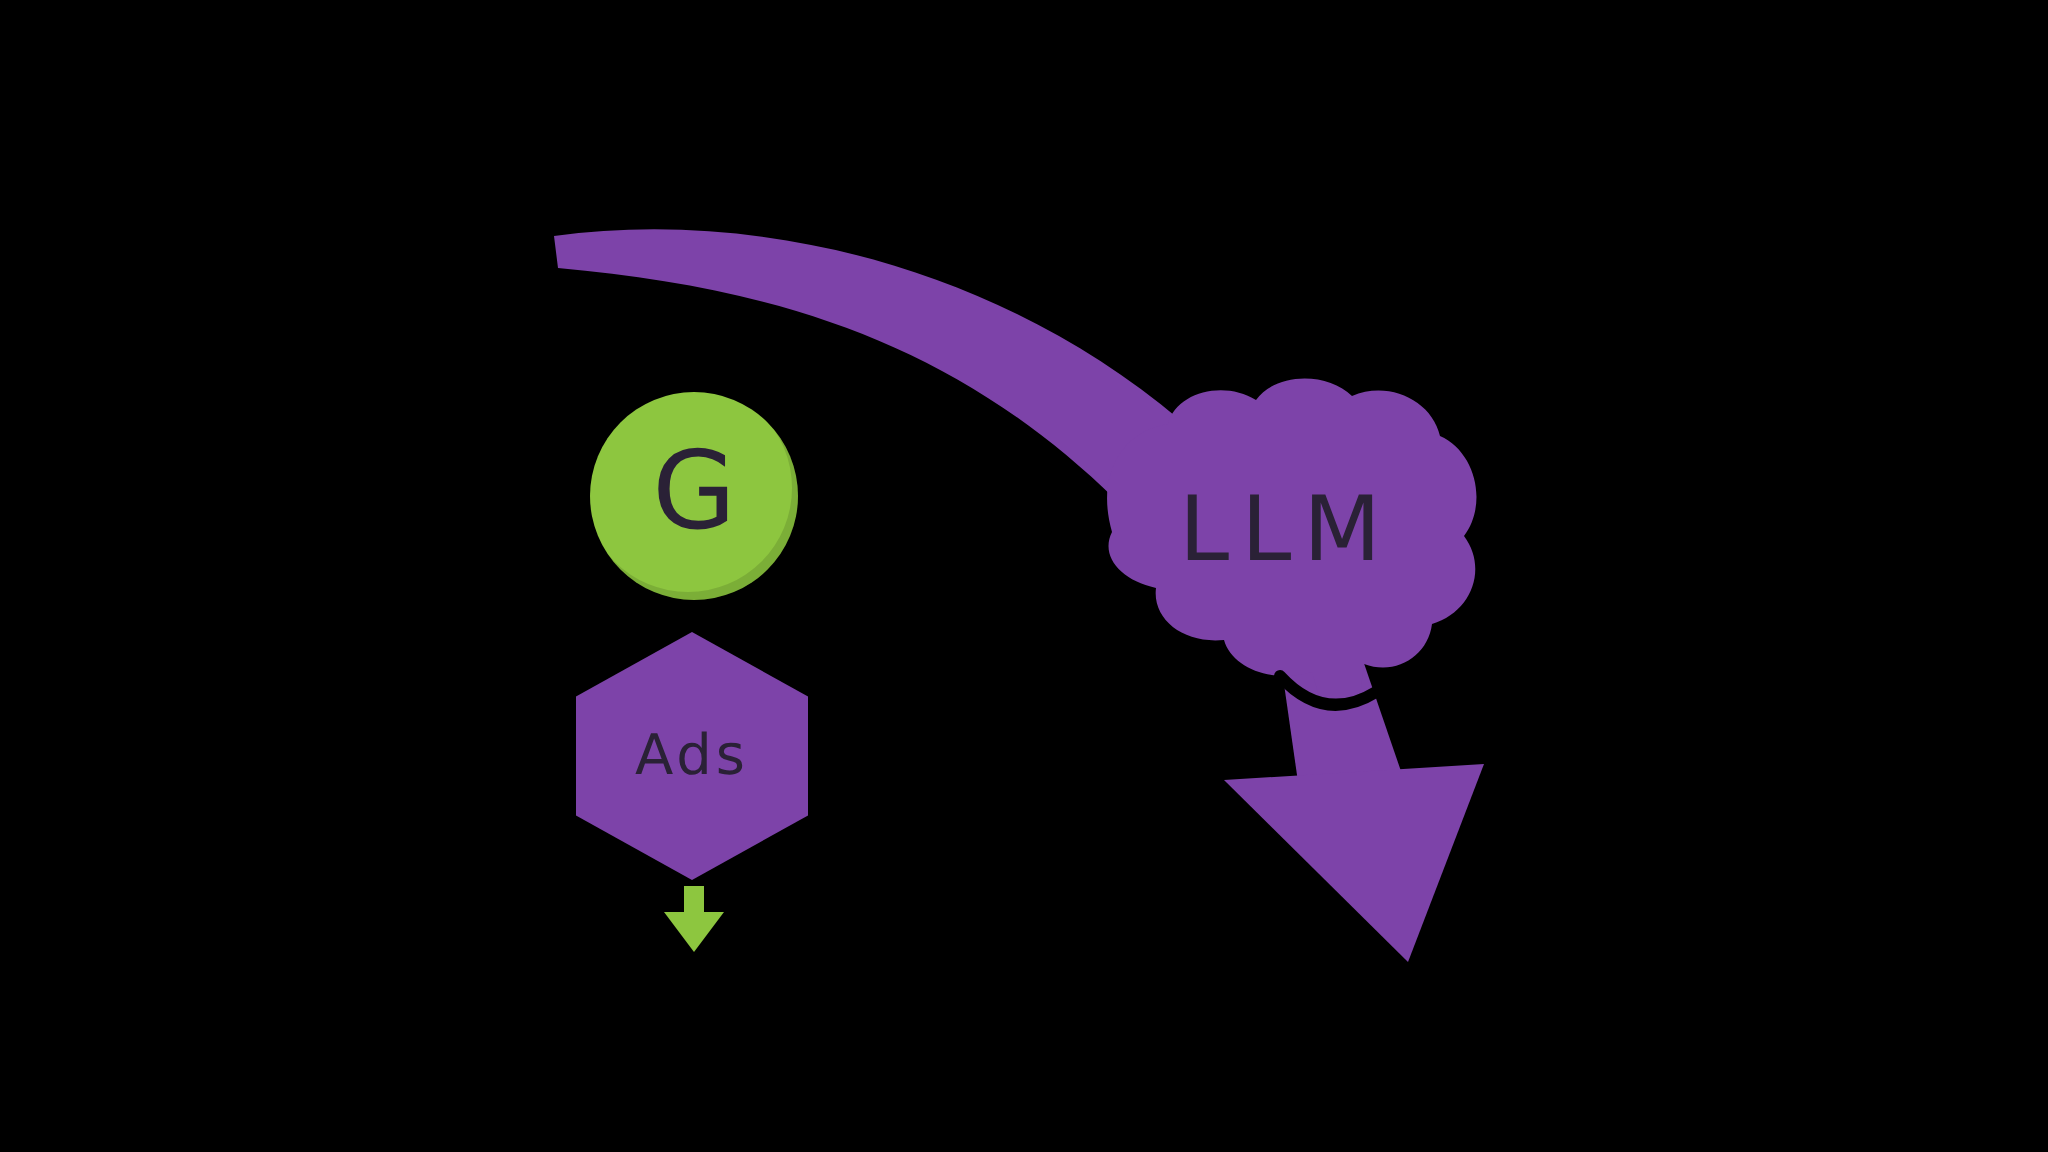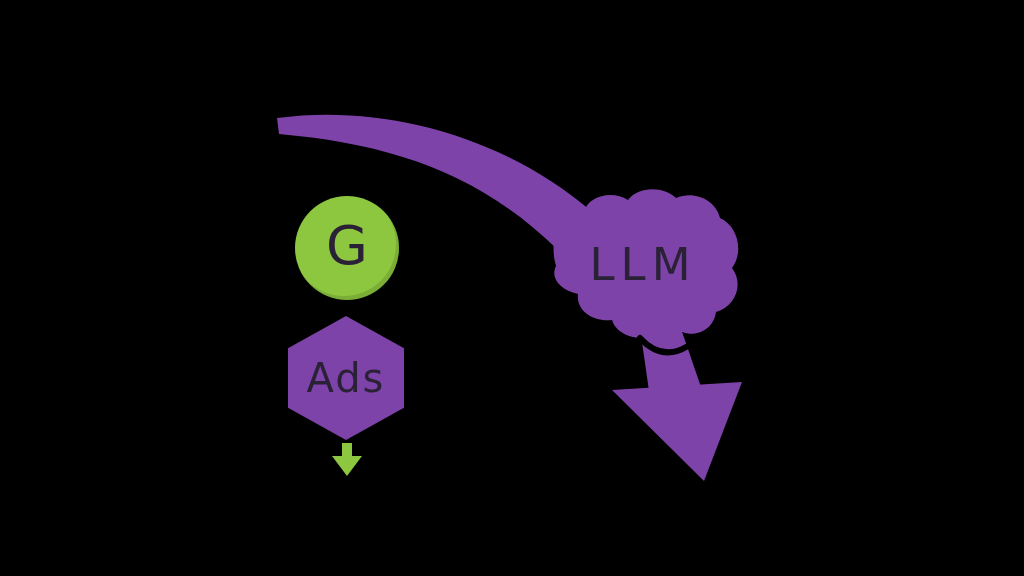--- a/index.html
+++ b/index.html
@@ -65,21 +65,21 @@
     width: 116px;
     height: 124px;
     background: var(--color-purple, #7d43a9);
     clip-path: polygon(50% 0%, 100% 26%, 100% 74%, 50% 100%, 0% 74%, 0% 26%);
     display: flex;
     align-items: center;
     justify-content: center;
   }
   .ads-label {
     color: var(--color-dark, #2a2136);
-    font-size: 40px;
+    font-size: 28px;
     letter-spacing: 2px;
     line-height: 1;
   }
   .down-arrow {
     position: absolute;
     left: 332px;
     top: 443px;
   }
 </style>
 </head>

